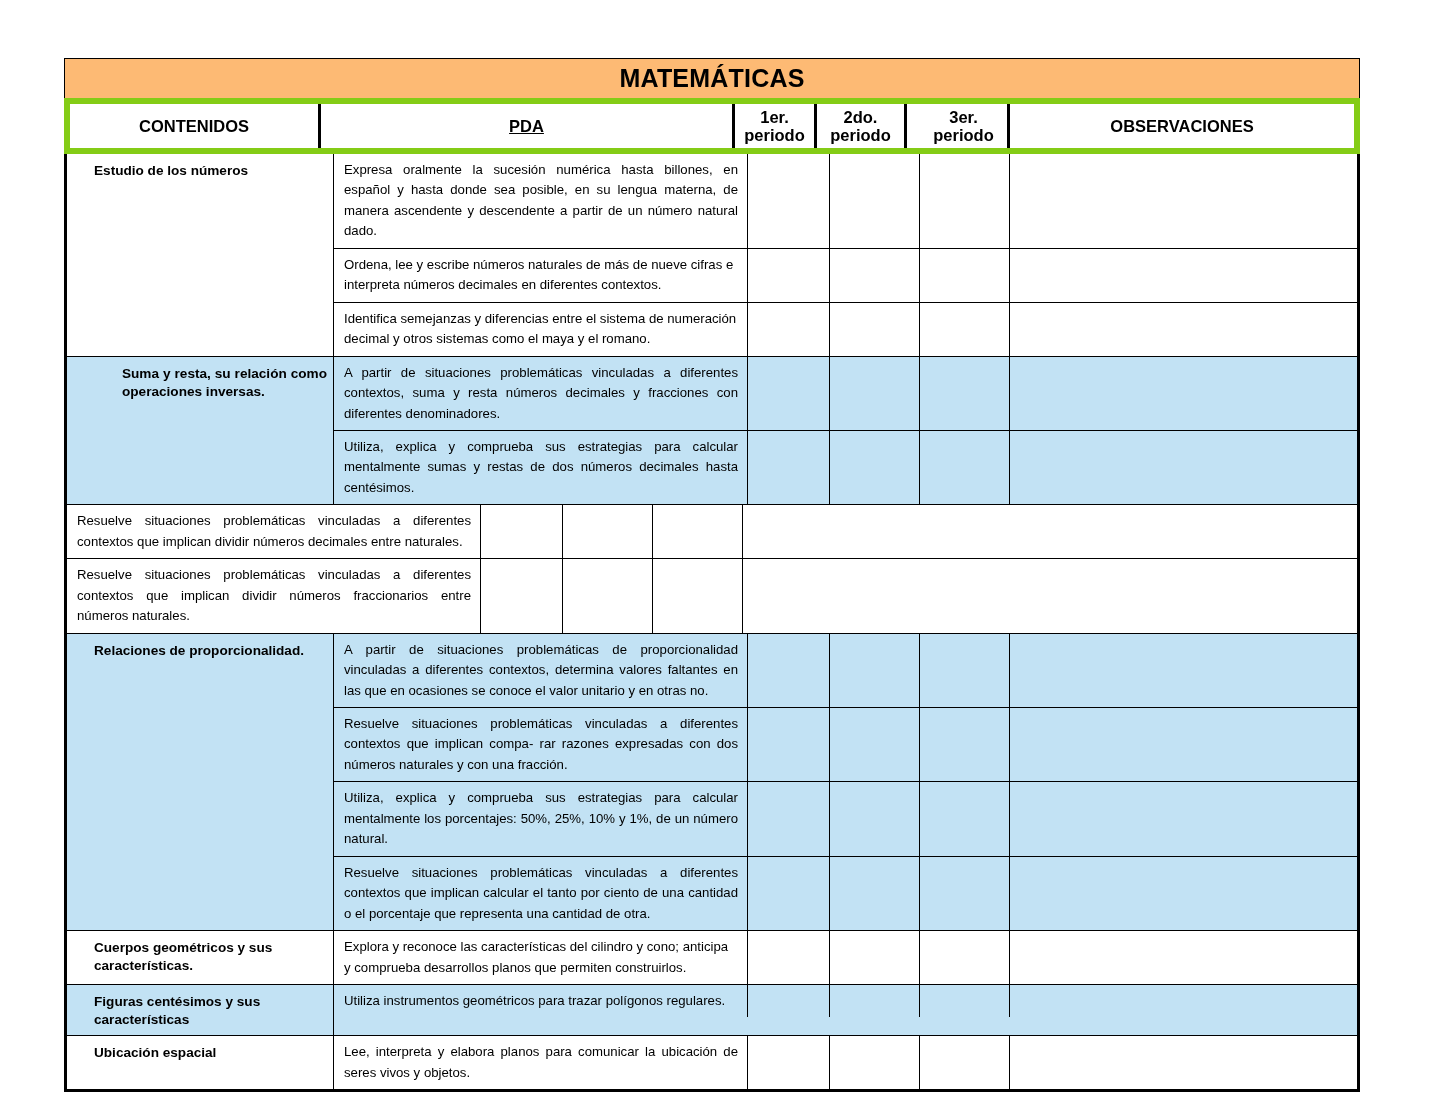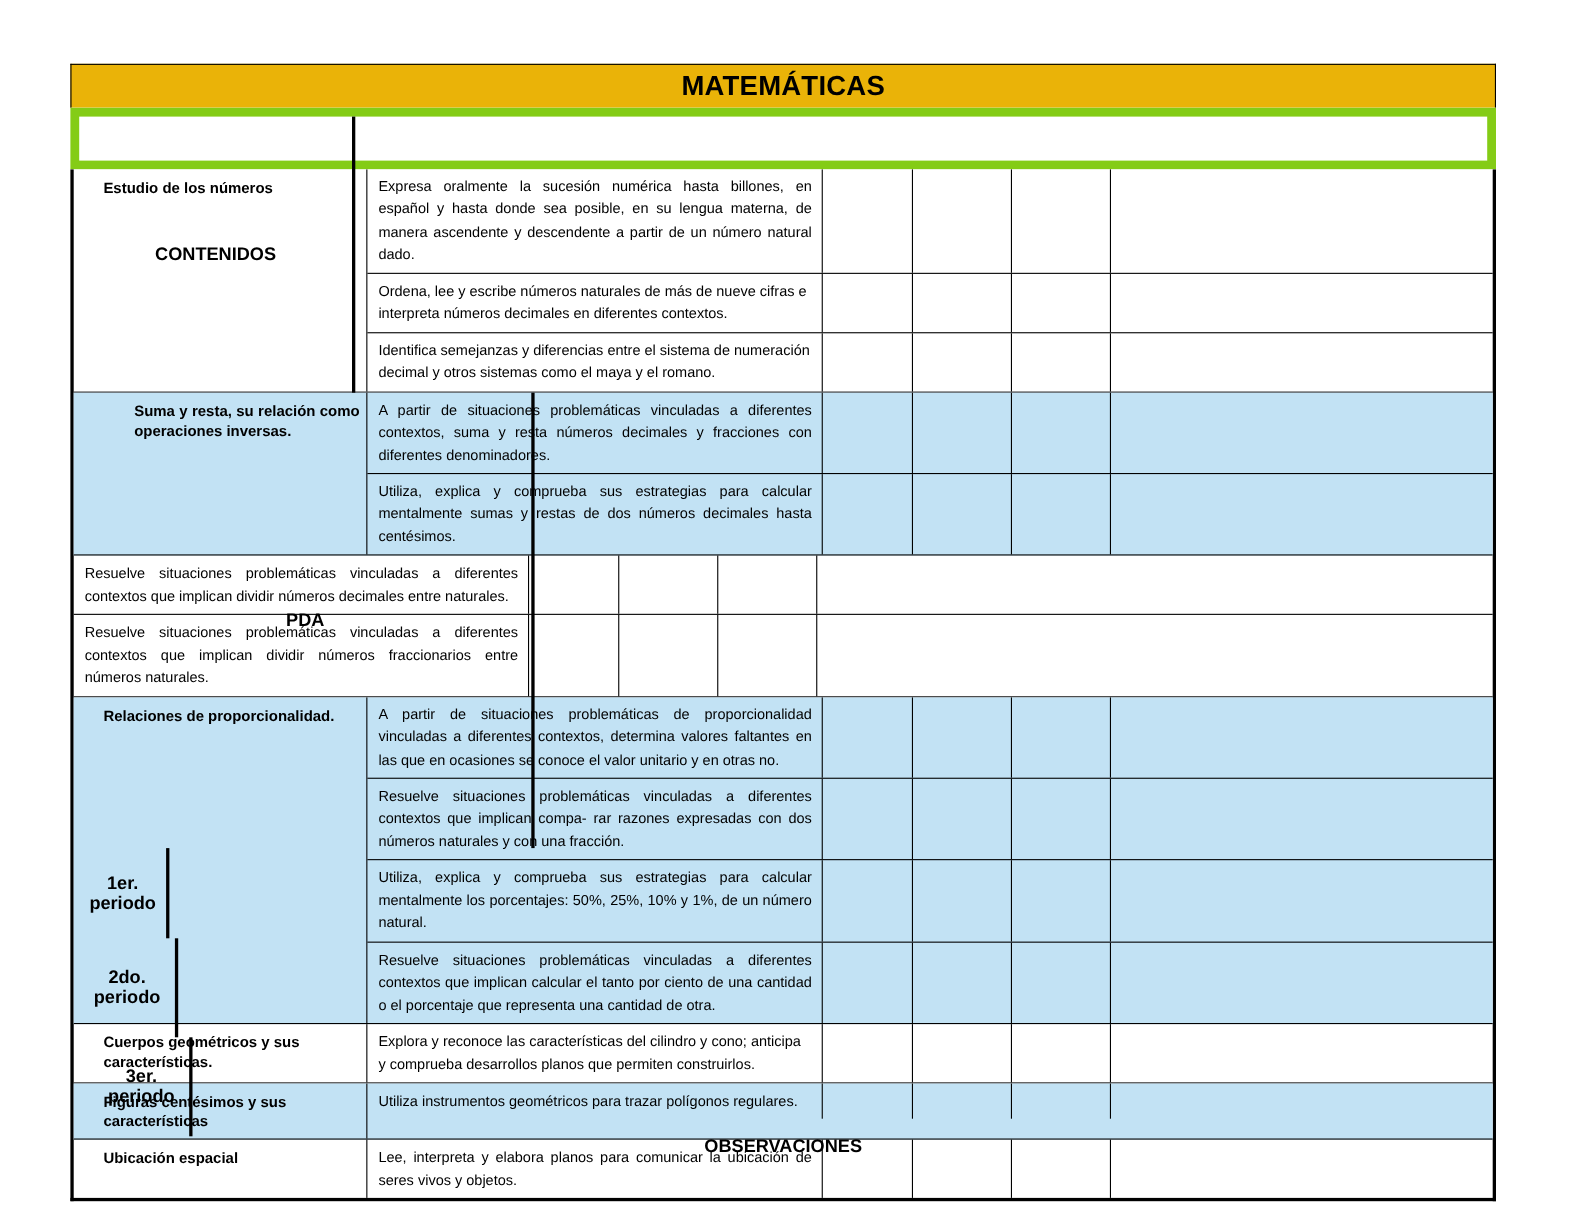--- a/index.html
+++ b/index.html
@@ -30,38 +30,37 @@
   }
 
   
   .title-row {
     border: 1px solid #000;
     border-bottom: none;
     height: 40px;
     display: flex;
     align-items: center;
     justify-content: center;
-    background: #eab308;
+    background: #fdba74;
     box-sizing: border-box;
   }
   .title-text {
     font-size: 25px;
     font-weight: bold;
     letter-spacing: 0.2px;
     line-height: 1;
   }
 
   
   .header-row {
     display: flex;
-    border: 8px solid #84cc16;
+    border: 6px solid #84cc16;
     box-sizing: border-box;
     background: #fff;
     height: 56px;
-    flex-direction: column;
   }
   .hcell {
     display: flex;
     align-items: center;
     justify-content: center;
     text-align: center;
     font-size: 16.5px;
     font-weight: bold;
     box-sizing: border-box;
     border-right: 3px solid #000;
@@ -133,21 +132,21 @@
   
   .w-cont { width: 251px; flex: 0 0 251px; }
   .w-pda  { width: 414px; flex: 0 0 414px; }
   .w-p1   { width: 82px;  flex: 0 0 82px; }
   .w-p2   { width: 90px;  flex: 0 0 90px; }
   .w-p3   { width: 90px;  flex: 0 0 90px; }
   .w-obs  { width: 363px; flex: 0 0 363px; }
 
   
   .hw-cont { width: 251px; flex: 0 0 251px; }
-  .hw-pda  { width: 414px; flex: 0 0 414px; }
+  .hw-pda  { width: 414px; flex: 0 0 414px; text-decoration: underline; }
   .hw-p1   { width: 82px;  flex: 0 0 82px; }
   .hw-p2   { width: 90px;  flex: 0 0 90px; }
   .hw-p3   { width: 90px;  flex: 0 0 90px; margin-left: 13px; }
   .hw-obs  { flex: 1 1 auto; }
 </style>
 </head>
 <body>
 
 <div class="page">
   <div class="sheet">

